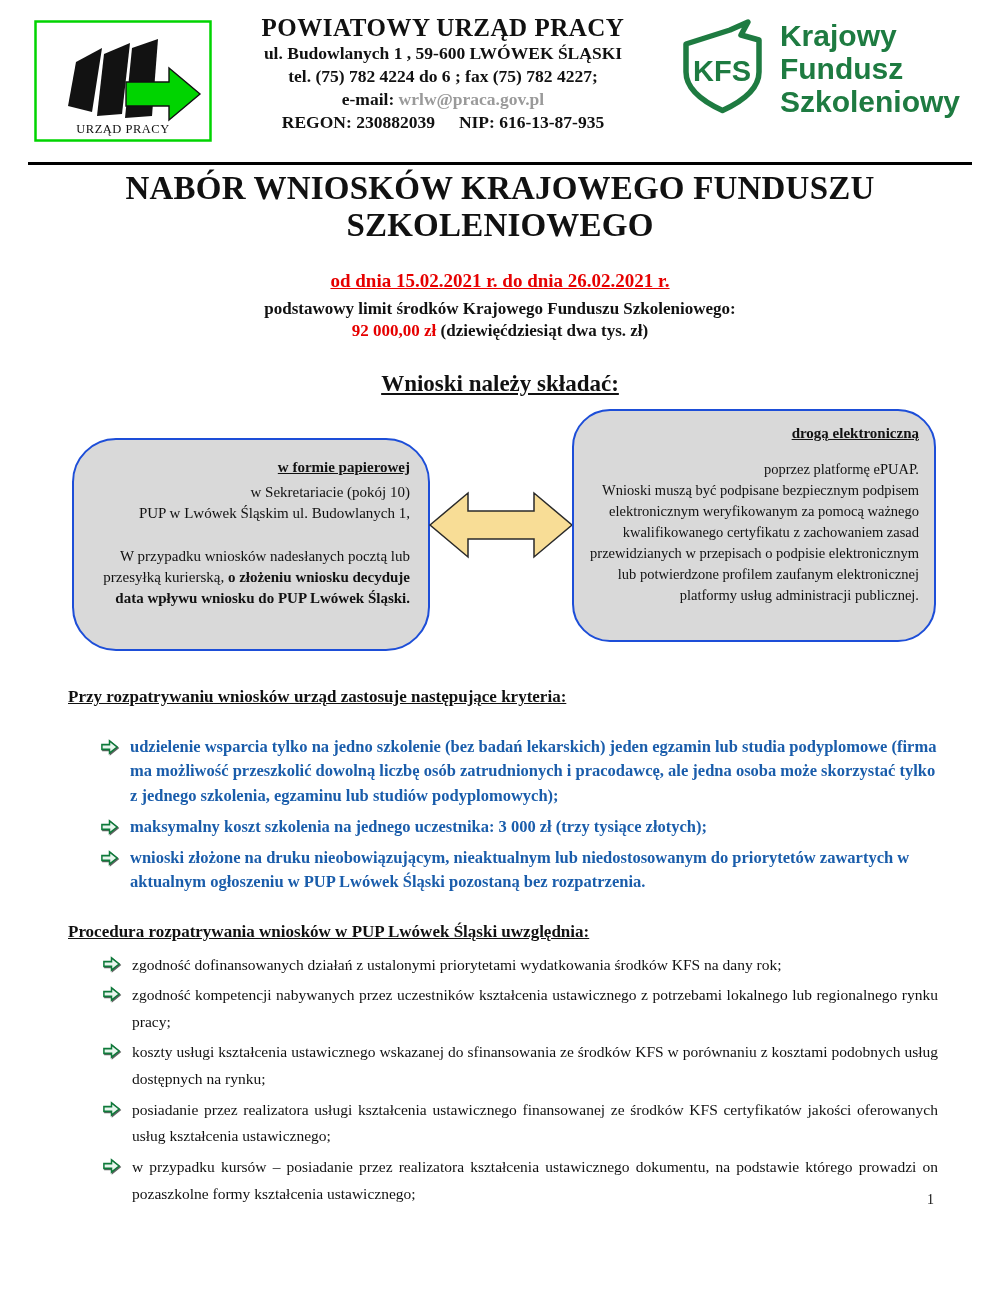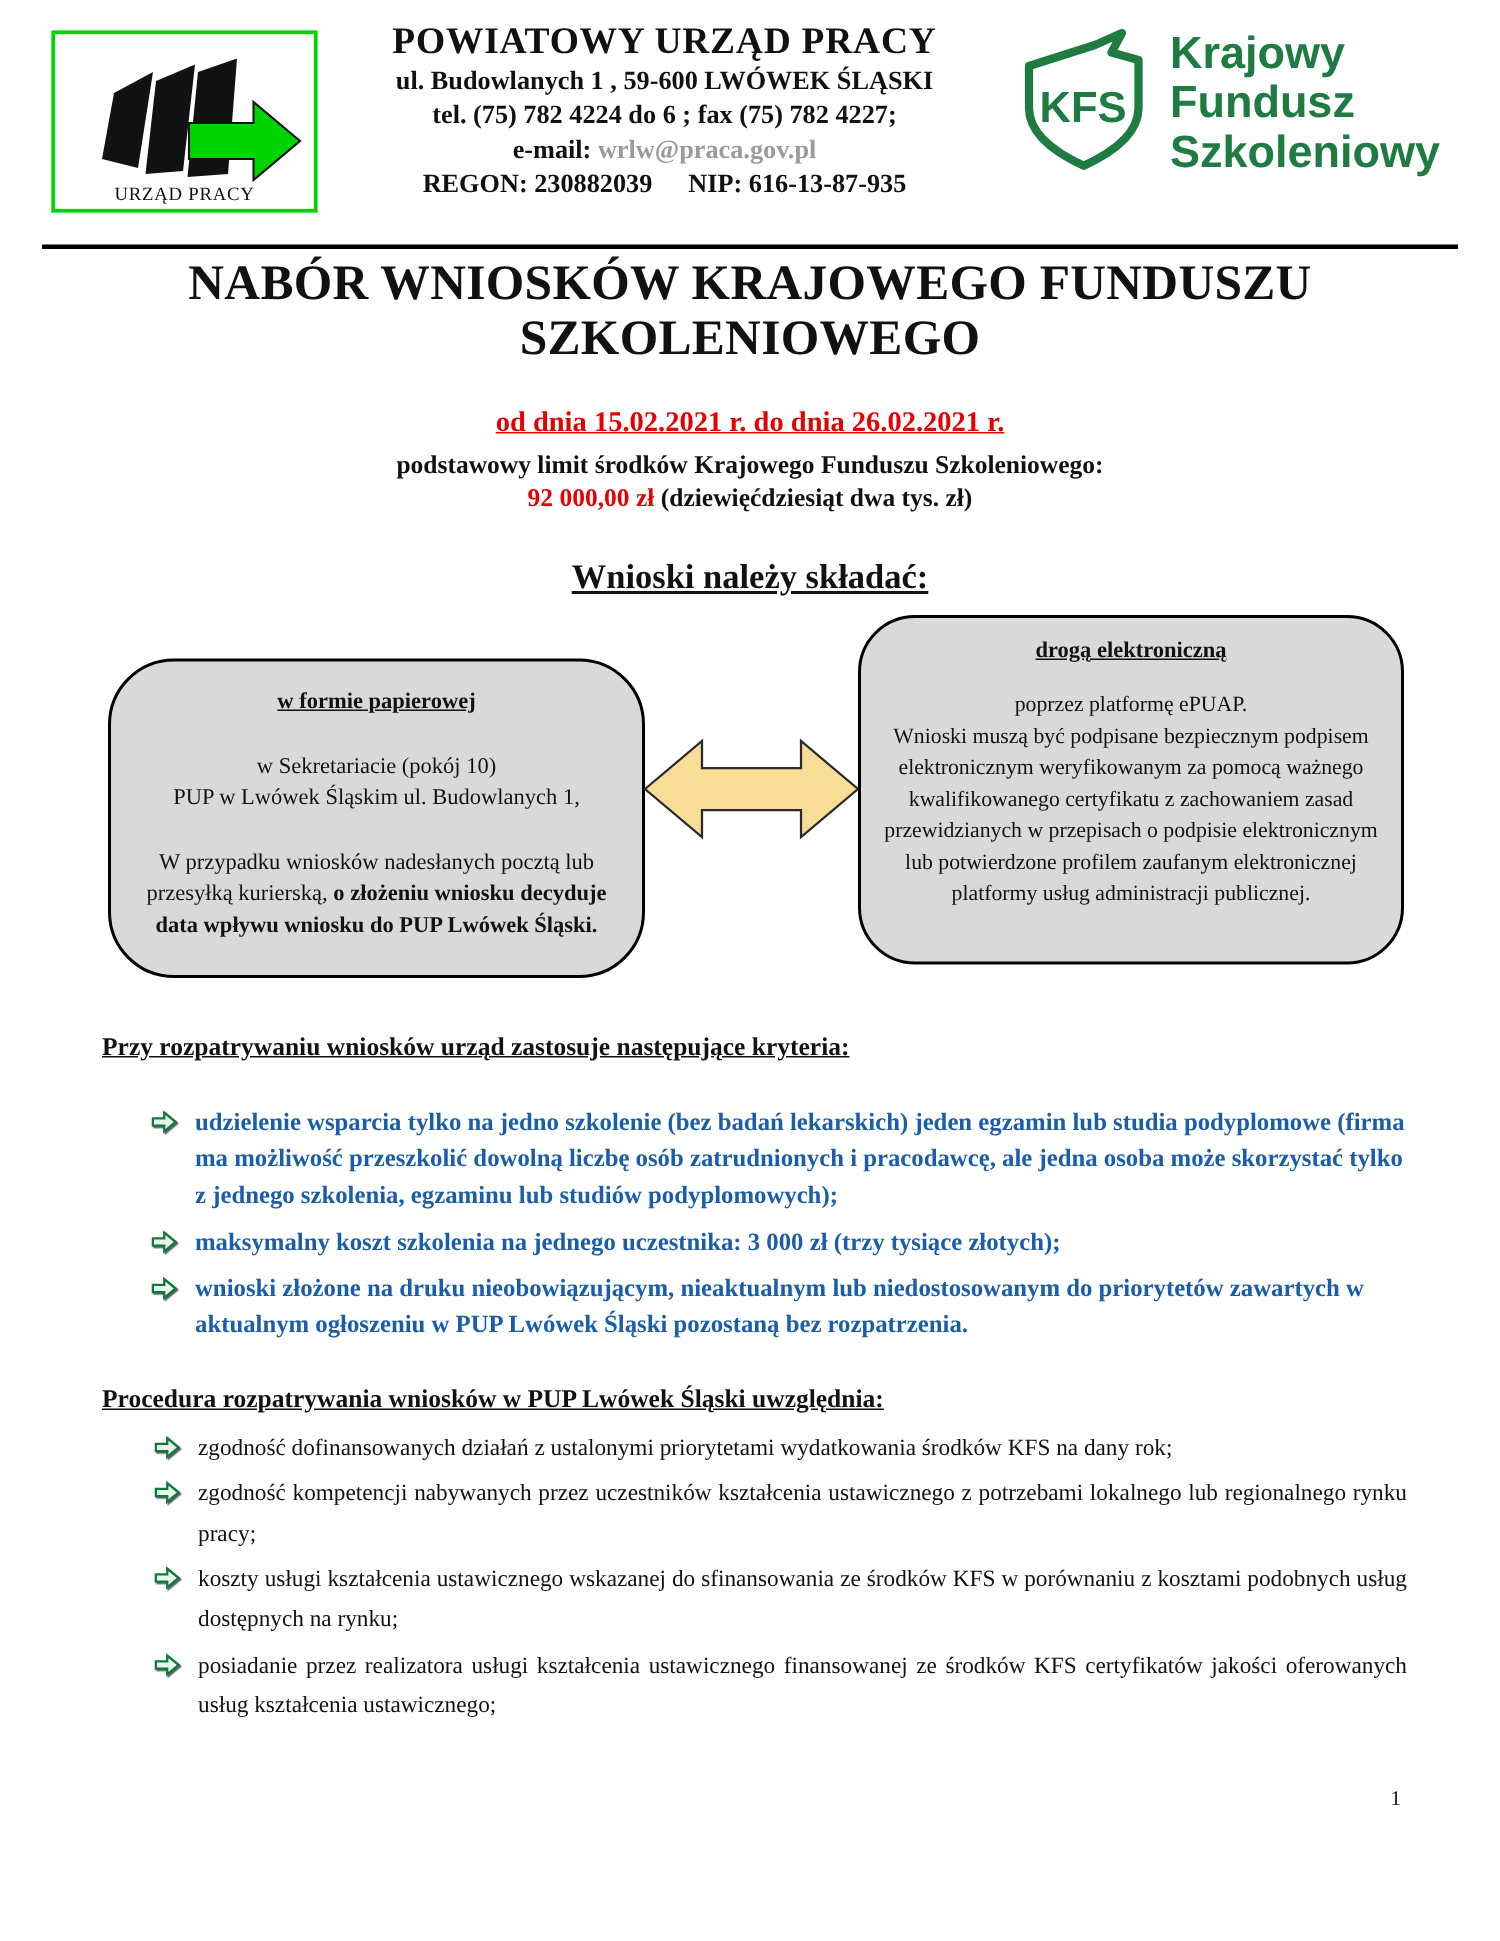--- a/index.html
+++ b/index.html
@@ -39,26 +39,26 @@
   .date-range{font-size:19px;font-weight:bold;color:var(--red,#e60000);
               text-decoration:underline;margin-top:26px;display:inline-block;}
   .limit-label{font-size:17px;font-weight:bold;margin-top:7px;}
   .limit-line{font-size:17px;font-weight:bold;margin-top:2px;}
   .limit-amount{color:var(--red,#e60000);}
   .submit-heading{font-size:23px;font-weight:bold;text-decoration:underline;
                   margin-top:30px;display:inline-block;}
 
   
   .boxes{position:relative;height:244px;margin-top:12px;}
-  .sub-box{position:absolute;background:var(--box-gray,#d9d9d9);border:2px solid #000000;
-           text-align:center;}
+  .sub-box{position:absolute;background:var(--box-gray,#d9d9d9);border:2px solid #1d4ed8;
+           text-align:right;}
   .box-paper{left:72px;top:29px;width:358px;height:213px;border-radius:44px;padding:18px 18px 0;}
   .box-elec{left:572px;top:0;width:364px;height:233px;border-radius:38px;padding:13px 15px 0;}
   .box-title{font-size:15px;font-weight:bold;text-decoration:underline;display:inline-block;}
-  .box-paper .box-body{font-size:15px;line-height:1.42;margin-top:24px;}
+  .box-paper .box-body{font-size:15px;line-height:1.42;margin-top:6px;}
   .box-paper .box-note{font-size:15px;line-height:1.42;margin-top:21px;}
   .box-elec .box-body{font-size:14.5px;line-height:1.45;margin-top:17px;}
   .both-arrow{position:absolute;left:428px;top:76px;}
   .arrow-fill{fill:var(--arrow-yellow,#f8dd96);stroke:#2a2a2a;stroke-width:1.5;}
 
   
   .warning-wrap{text-align:center;margin-top:40px;}
   .warning{font-size:18.5px;font-weight:bold;color:var(--red,#e60000);
            text-decoration:underline;display:inline-block;}
   .section{padding:0 62px 0 68px;}
@@ -207,17 +207,23 @@
             <polygon class="bullet-arrow" points="2,5.5 10,5.5 10,1.5 18,8 10,14.5 10,10.5 2,10.5"></polygon>
           </svg>
         <span class="b-text">koszty usługi kształcenia ustawicznego wskazanej do sfinansowania ze środków KFS w porównaniu z kosztami podobnych usług dostępnych na rynku;</span>
       </li>
       <li>
         <svg class="bullet-icon" width="19" height="16" viewBox="0 0 20 16">
             <polygon class="bullet-arrow" points="2,5.5 10,5.5 10,1.5 18,8 10,14.5 10,10.5 2,10.5"></polygon>
           </svg>
         <span class="b-text">posiadanie przez realizatora usługi kształcenia ustawicznego finansowanej ze środków KFS certyfikatów jakości oferowanych usług kształcenia ustawicznego;</span>
       </li>
+      <li>
+        <svg class="bullet-icon" width="19" height="16" viewBox="0 0 20 16">
+            <polygon class="bullet-arrow" points="2,5.5 10,5.5 10,1.5 18,8 10,14.5 10,10.5 2,10.5"></polygon>
+          </svg>
+        <span class="b-text">w przypadku kursów – posiadanie przez realizatora kształcenia ustawicznego dokumentu, na podstawie którego prowadzi on pozaszkolne formy kształcenia ustawicznego;</span>
+      </li>
     </ul>
   </div>
 
   <div class="page-number">1</div>
 </div>
 
 </body></html>

